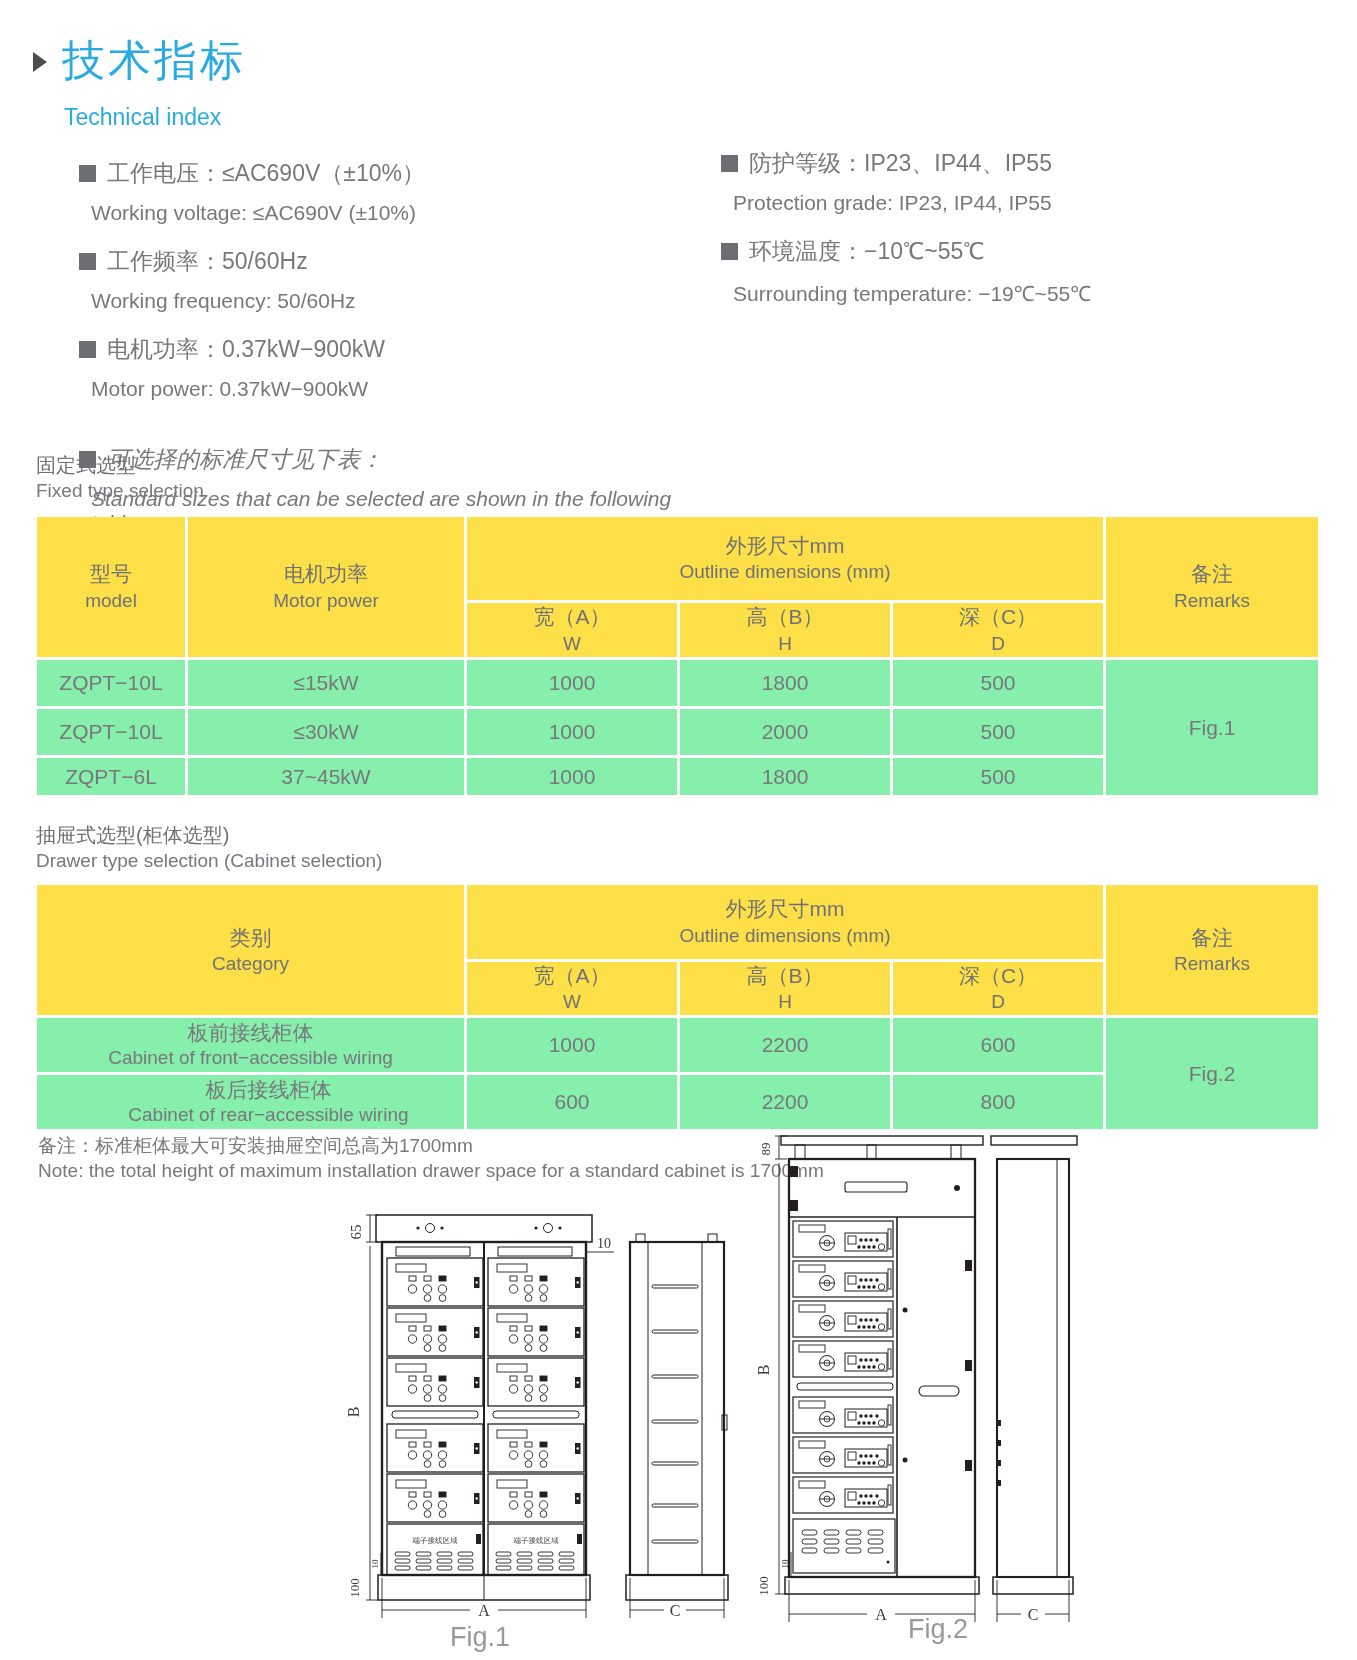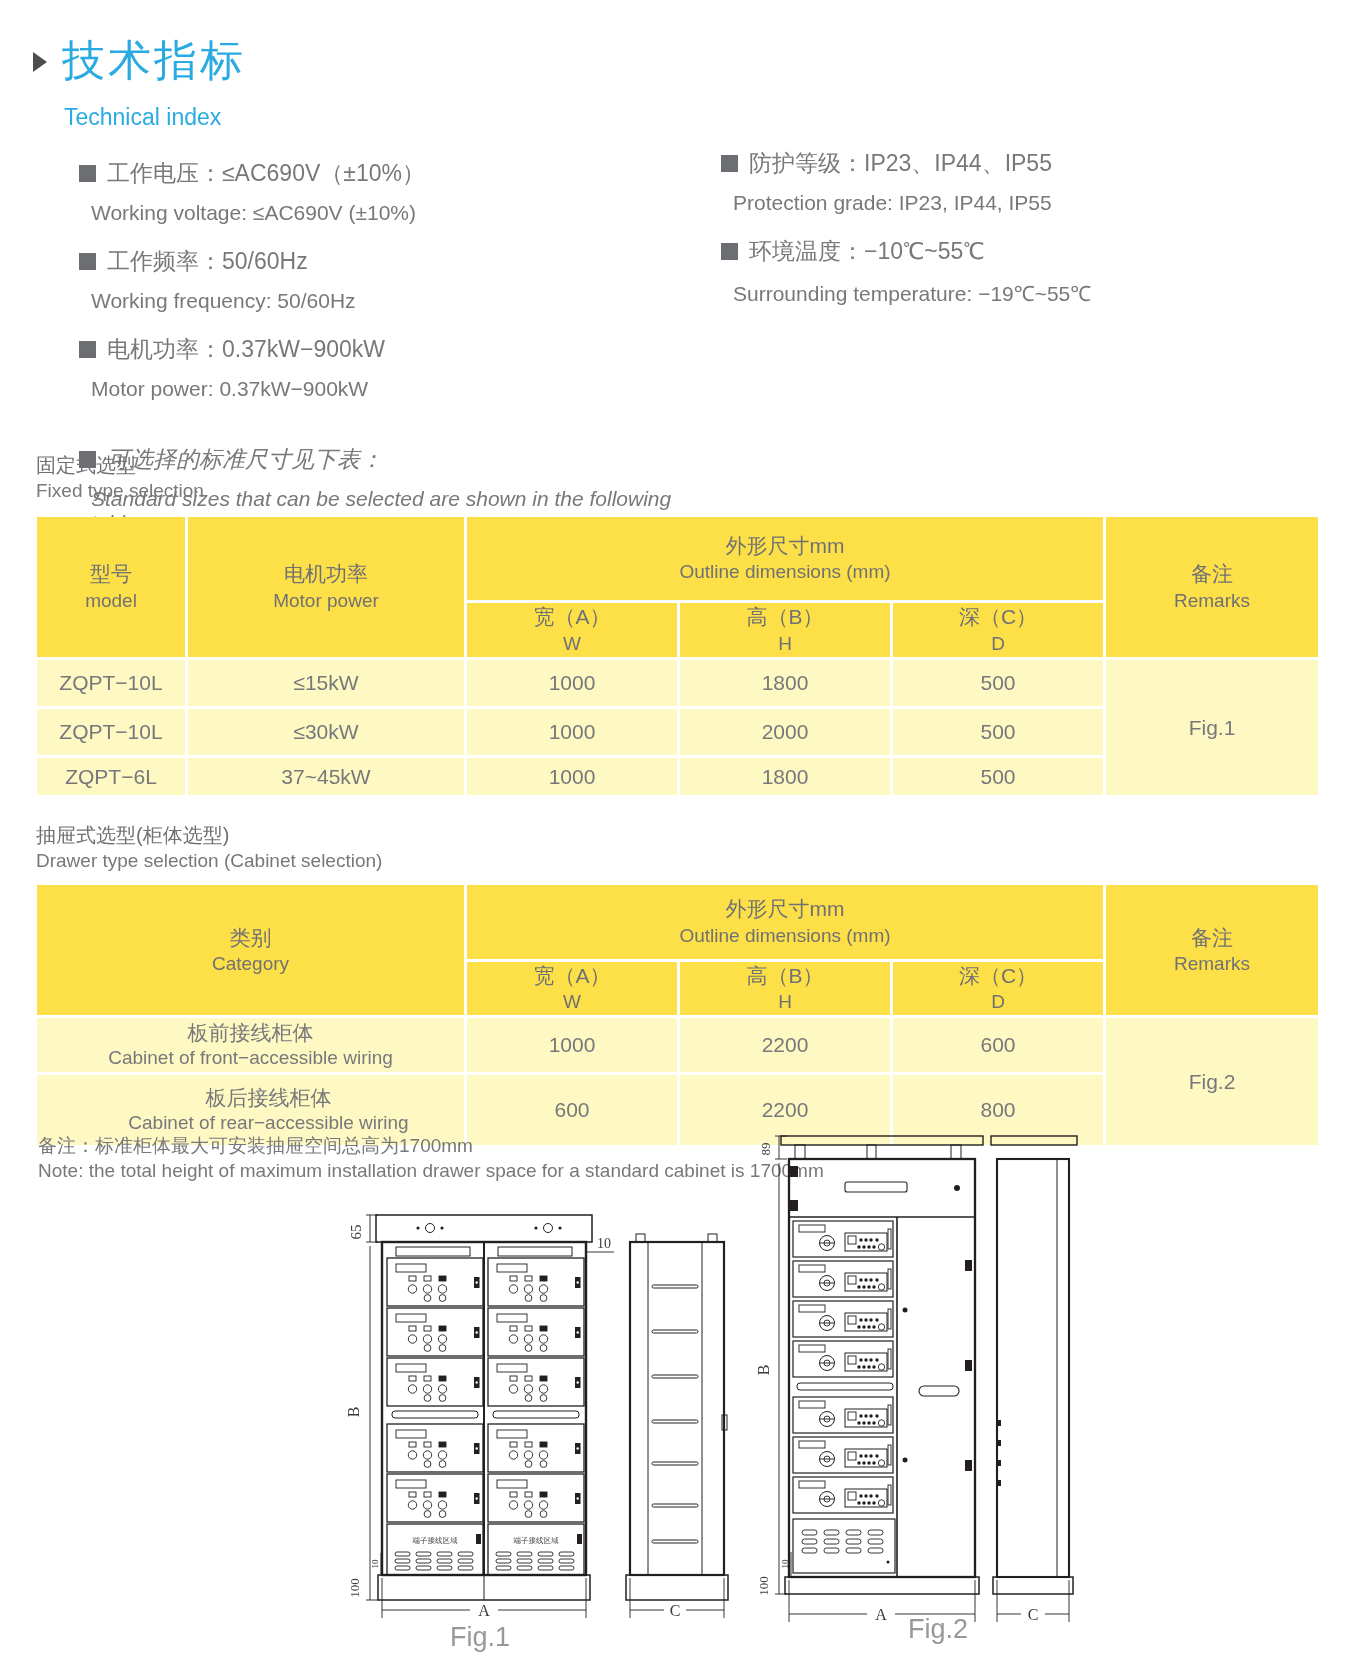--- a/index.html
+++ b/index.html
@@ -20,21 +20,21 @@
   .spec-en{font-size:21px;margin:12px 0 0 28px;color:#77787b;}
 
   
   .cap-cn{font-size:20px;color:#6f7073;}
   .cap-en{font-size:19px;color:#77787b;}
 
   
   table.spec-table{position:absolute;border-collapse:separate;border-spacing:3px;table-layout:fixed;}
   table.spec-table th,table.spec-table td{font-weight:normal;text-align:center;vertical-align:middle;padding:0;}
   .hdr{background:#fde047;color:#707174;}
-  .cell{background:#fef9c3;color:#77787b;font-size:21px;}
+  .cell{background:#86efac;color:#77787b;font-size:21px;}
   .hd-cn{font-size:21px;line-height:1.35;}
   .hd-en{font-size:19px;line-height:1.3;}
   .cat-cn{font-size:21px;line-height:1.3;}
   .cat-en{font-size:19px;line-height:1.3;}
 
   .note-line{font-size:19px;color:#77787b;}
 
   
   svg{position:absolute;}
   svg .ln{stroke:#231f20;fill:none;}
@@ -213,21 +213,21 @@
       <td class="cell" style="height:54px;">
         <div class="cat-cn">板前接线柜体</div>
         <div class="cat-en">Cabinet of front−accessible wiring</div>
       </td>
       <td class="cell">1000</td>
       <td class="cell">2200</td>
       <td class="cell">600</td>
       <td class="cell" rowspan="2">Fig.2</td>
     </tr>
     <tr>
-      <td class="cell" style="height:70px;padding-left:36px;">
+      <td class="cell" style="height:54px;padding-left:36px;">
         <div class="cat-cn">板后接线柜体</div>
         <div class="cat-en">Cabinet of rear−accessible wiring</div>
       </td>
       <td class="cell">600</td>
       <td class="cell">2200</td>
       <td class="cell">800</td>
     </tr>
   </tbody>
     </table>
 

